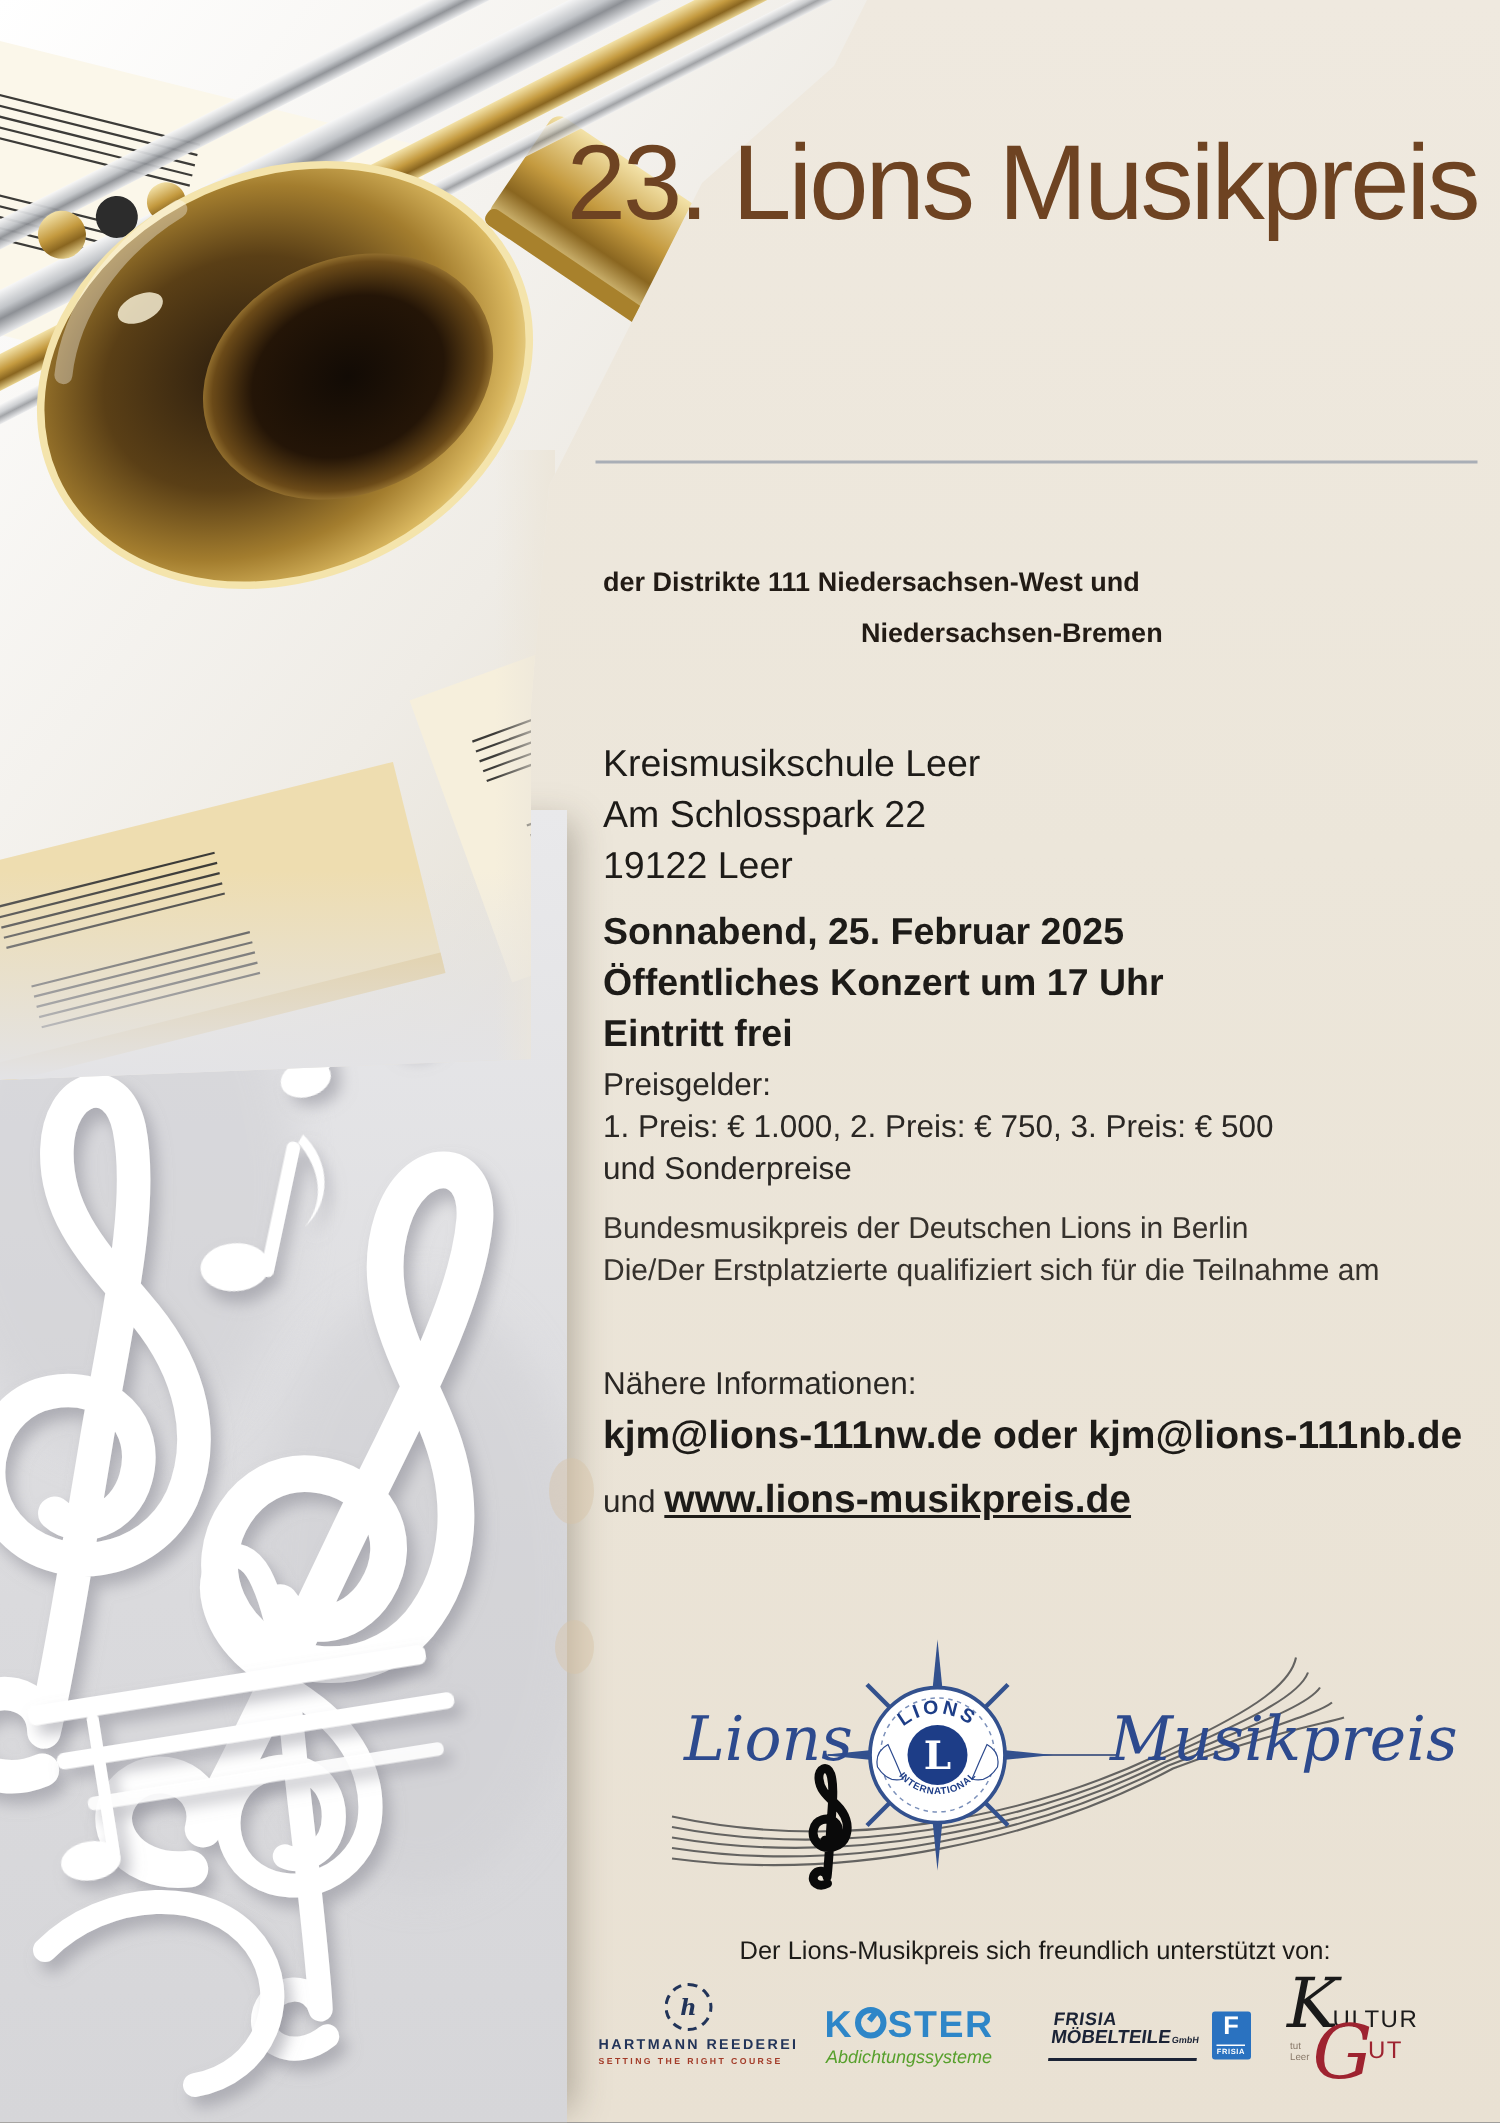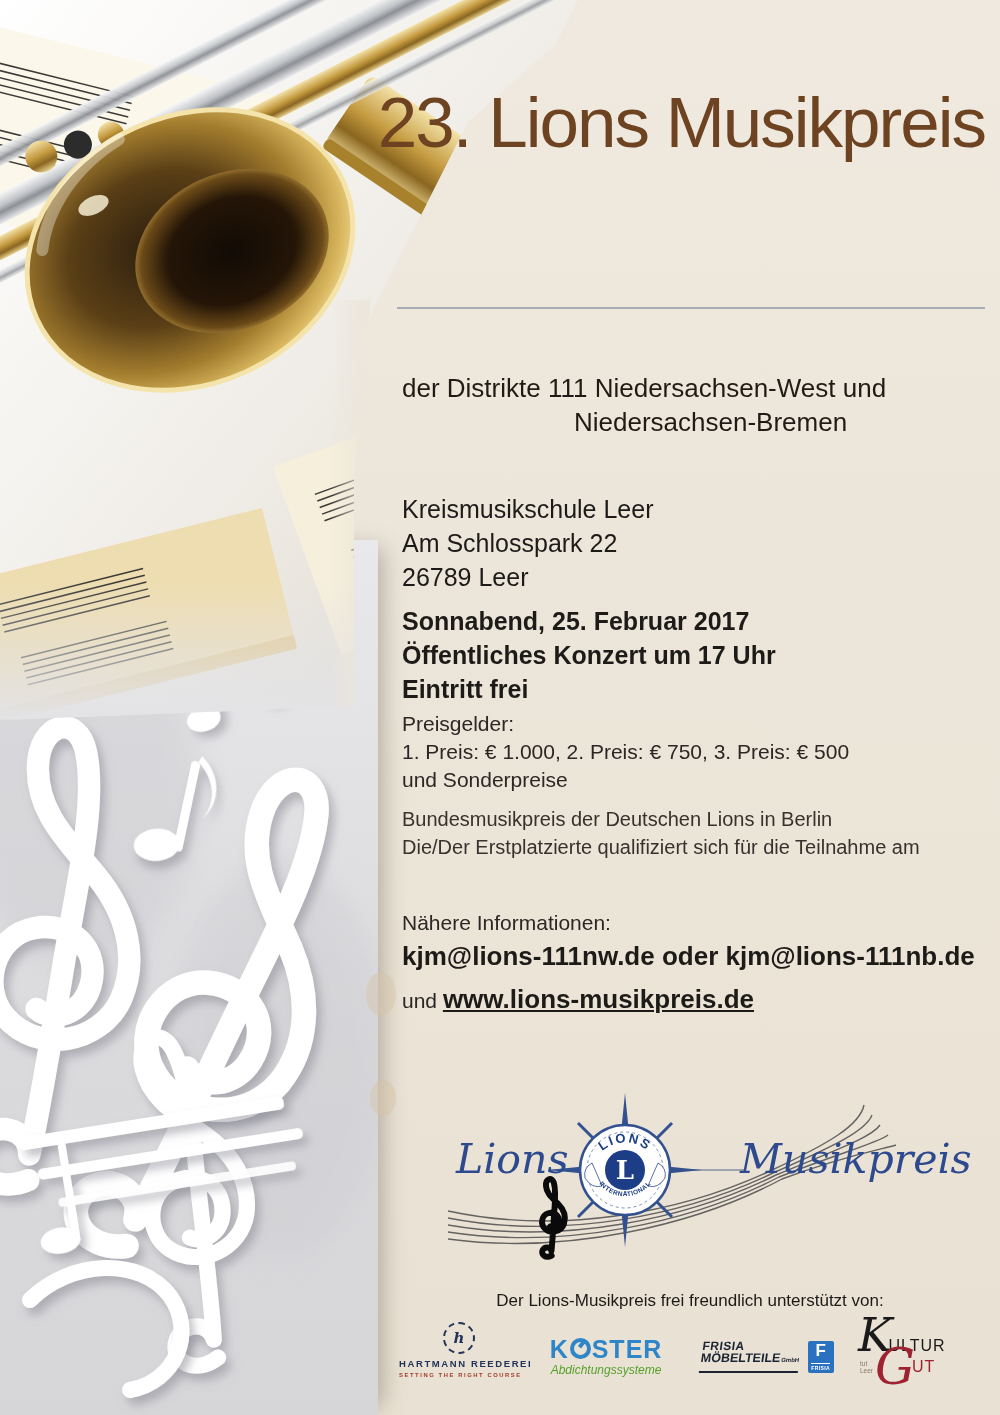--- a/index.html
+++ b/index.html
@@ -14,21 +14,21 @@
   .tan-curl{position:absolute;background:#d8c3a6;border-radius:50%;opacity:.45;}
   
   .photo{position:absolute;left:0;top:0;}
   
   .titlebox{position:absolute;left:360px;right:15px;text-align:right;}
   .title{top:86px;font-size:71px;line-height:1.05;font-weight:400;letter-spacing:-2px;color:#6e4322;}
   .subtitle{top:200px;font-size:97px;line-height:1.05;font-weight:400;letter-spacing:-2px;color:#8e96a8;}
   .rule{position:absolute;left:397px;right:15px;top:307px;height:2px;background:#a9aeb6;}
   
   .tb{position:absolute;left:402px;color:#1d1b18;}
-  .districts{top:371px;font-size:26px;font-weight:400;line-height:34px;color:#221b15;}
+  .districts{top:371px;font-size:18px;font-weight:700;line-height:34px;color:#221b15;}
   .districts .l2{padding-left:172px;}
   .venue{top:492px;font-size:25px;font-weight:400;line-height:34px;}
   .event{top:604px;font-size:25px;font-weight:700;line-height:34px;}
   .prizes{top:710px;font-size:21px;line-height:28px;color:#2a2724;}
   .qualify{top:805px;font-size:20px;line-height:28px;color:#36322d;}
   .info-h{top:911px;font-size:21px;color:#2a2724;}
   .info-mail{top:941px;font-size:26px;font-weight:700;}
   .info-web{top:984px;font-size:21px;color:#2a2724;}
   .info-web b{font-size:26px;color:#1d1b18;text-decoration:underline;}
   
@@ -228,25 +228,25 @@
   <div class="rule"></div>
 
   <div class="tb districts">
     <div>der Distrikte 111 Niedersachsen-West und</div>
     <div class="l2">Niedersachsen-Bremen</div>
   </div>
 
   <div class="tb venue">
     <div>Kreismusikschule Leer</div>
     <div>Am Schlosspark 22</div>
-    <div>26789 Leer</div>
+    <div>19122 Leer</div>
   </div>
 
   <div class="tb event">
-    <div>Sonnabend, 25. Februar 2017</div>
+    <div>Sonnabend, 25. Februar 2025</div>
     <div>Öffentliches Konzert um 17 Uhr</div>
     <div>Eintritt frei</div>
   </div>
 
   <div class="tb prizes">
     <div>Preisgelder:</div>
     <div>1. Preis: € 1.000, 2. Preis: € 750, 3. Preis: € 500</div>
     <div>und Sonderpreise</div>
   </div>
 
@@ -314,21 +314,21 @@
         <text x="185" y="94" text-anchor="middle" font-size="26" font-weight="bold" fill="#ffffff" font-family="DejaVu Serif,Liberation Serif,serif">L</text>
         <text font-size="6.5" font-weight="bold" fill="#1d3d87" letter-spacing="0.5" font-family="Liberation Sans,sans-serif">
           <textPath href="#arcB" startOffset="50%" text-anchor="middle">INTERNATIONAL</textPath>
         </text>
       </g>
     </svg>
     <span class="logo-lions">Lions</span>
     <span class="logo-musik">Musikpreis</span>
   </div>
 
-  <div class="supported">Der Lions-Musikpreis frei freundlich unterstützt von:</div>
+  <div class="supported">Der Lions-Musikpreis sich freundlich unterstützt von:</div>
 
   <div class="sponsor hartmann">
     <div class="h-circle">
       <span class="h-letter">h</span>
     </div>
     <div class="h-name">HARTMANN REEDEREI</div>
     <div class="h-tag">SETTING THE RIGHT COURSE</div>
   </div>
 
   <div class="sponsor koester">

